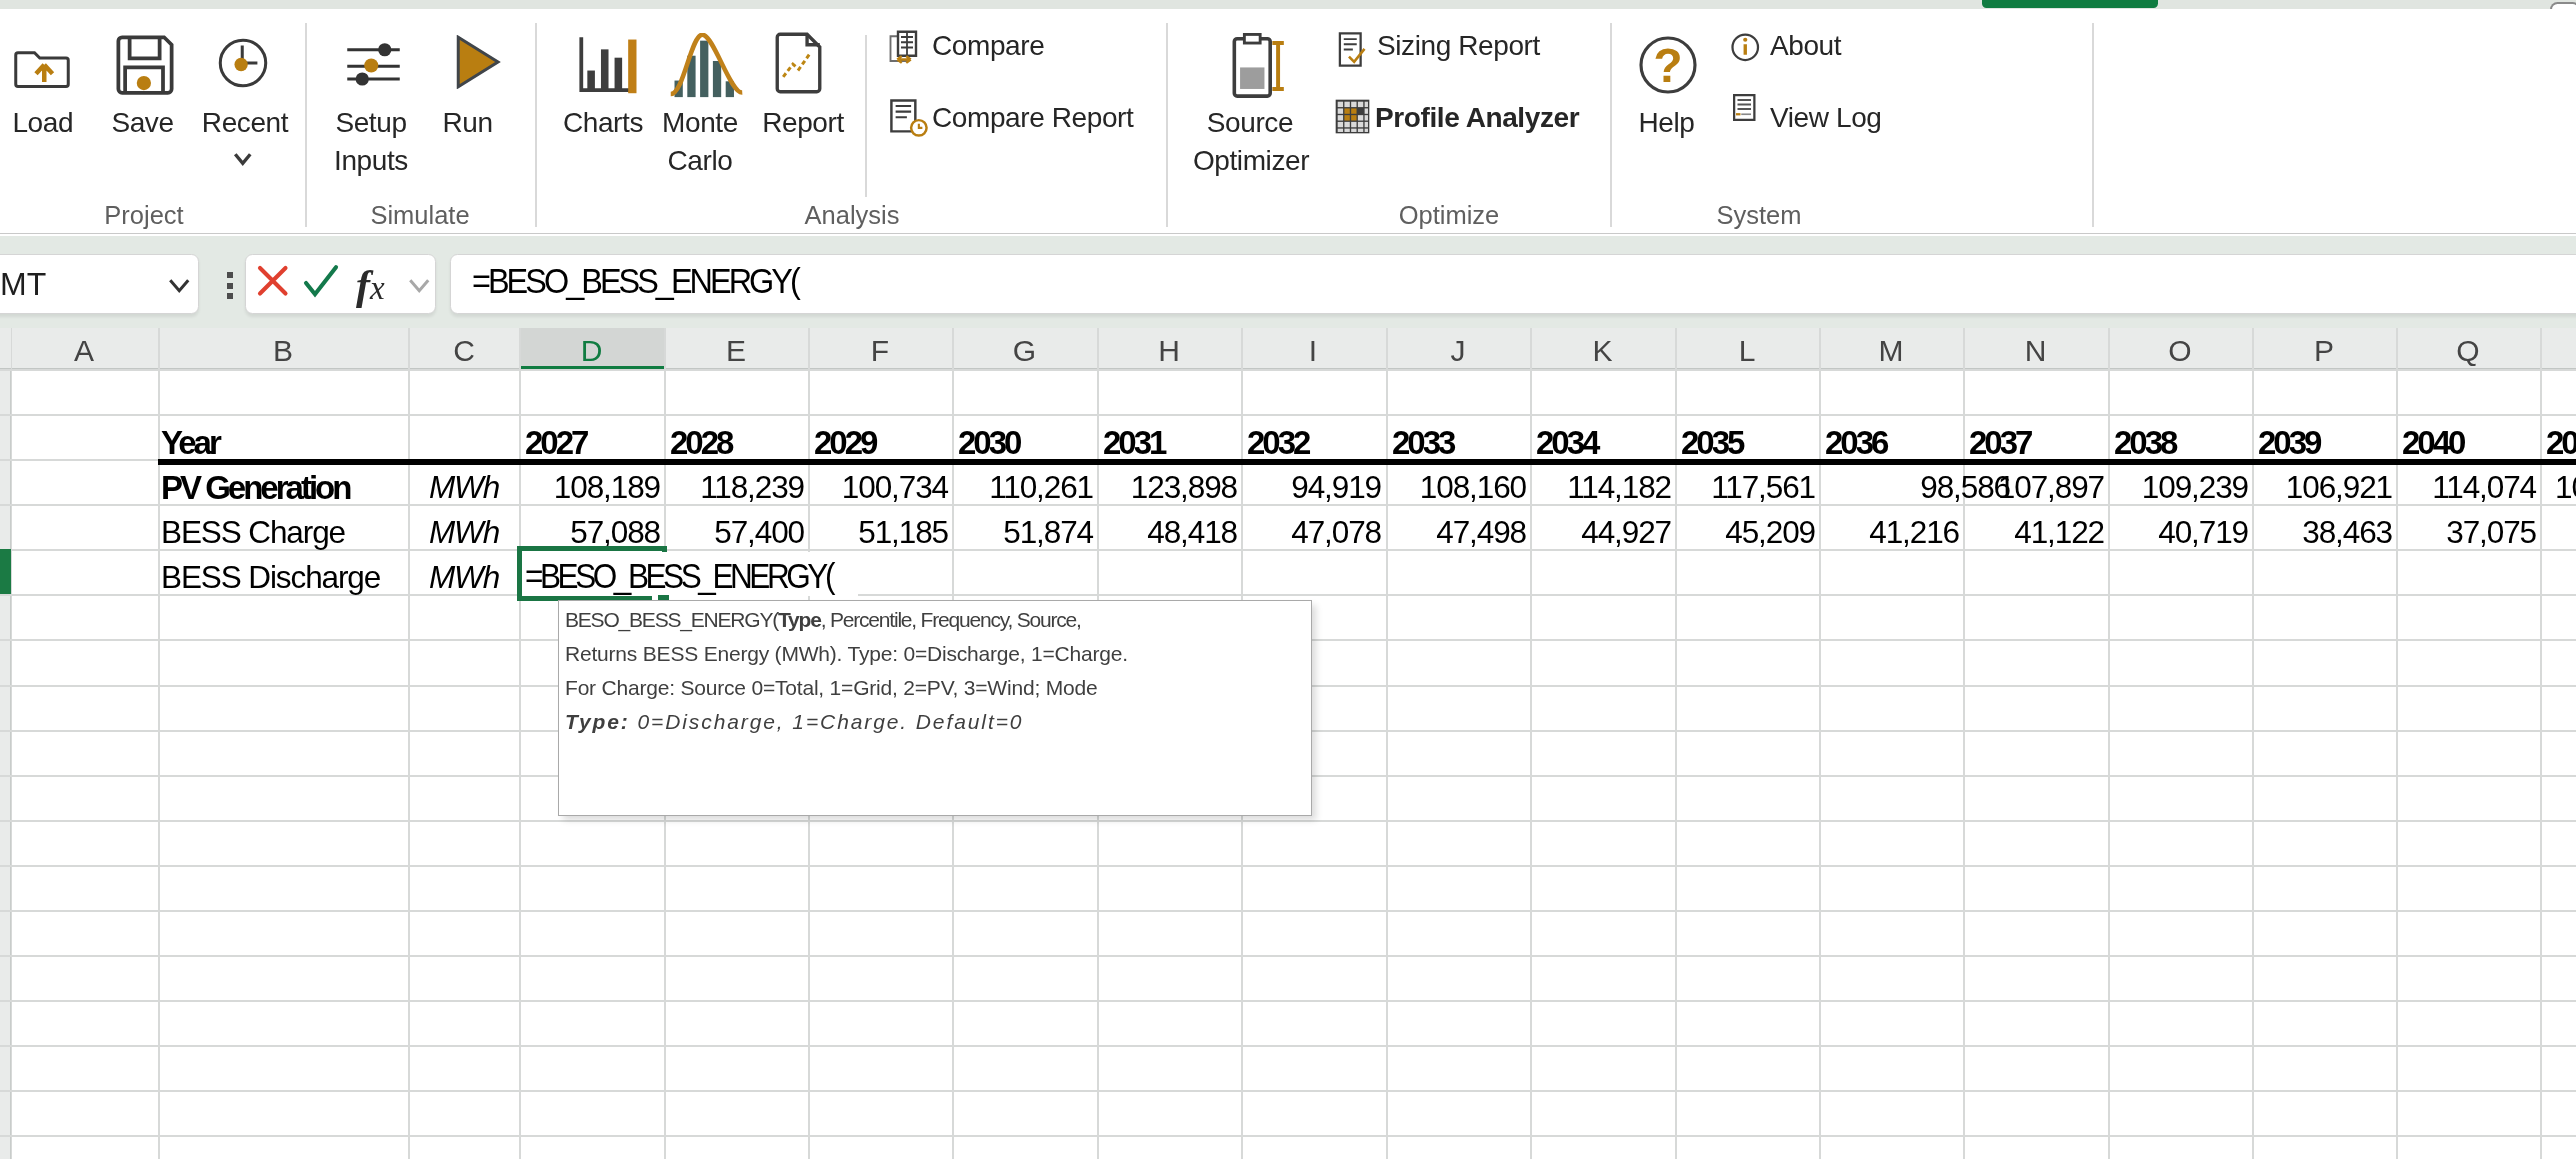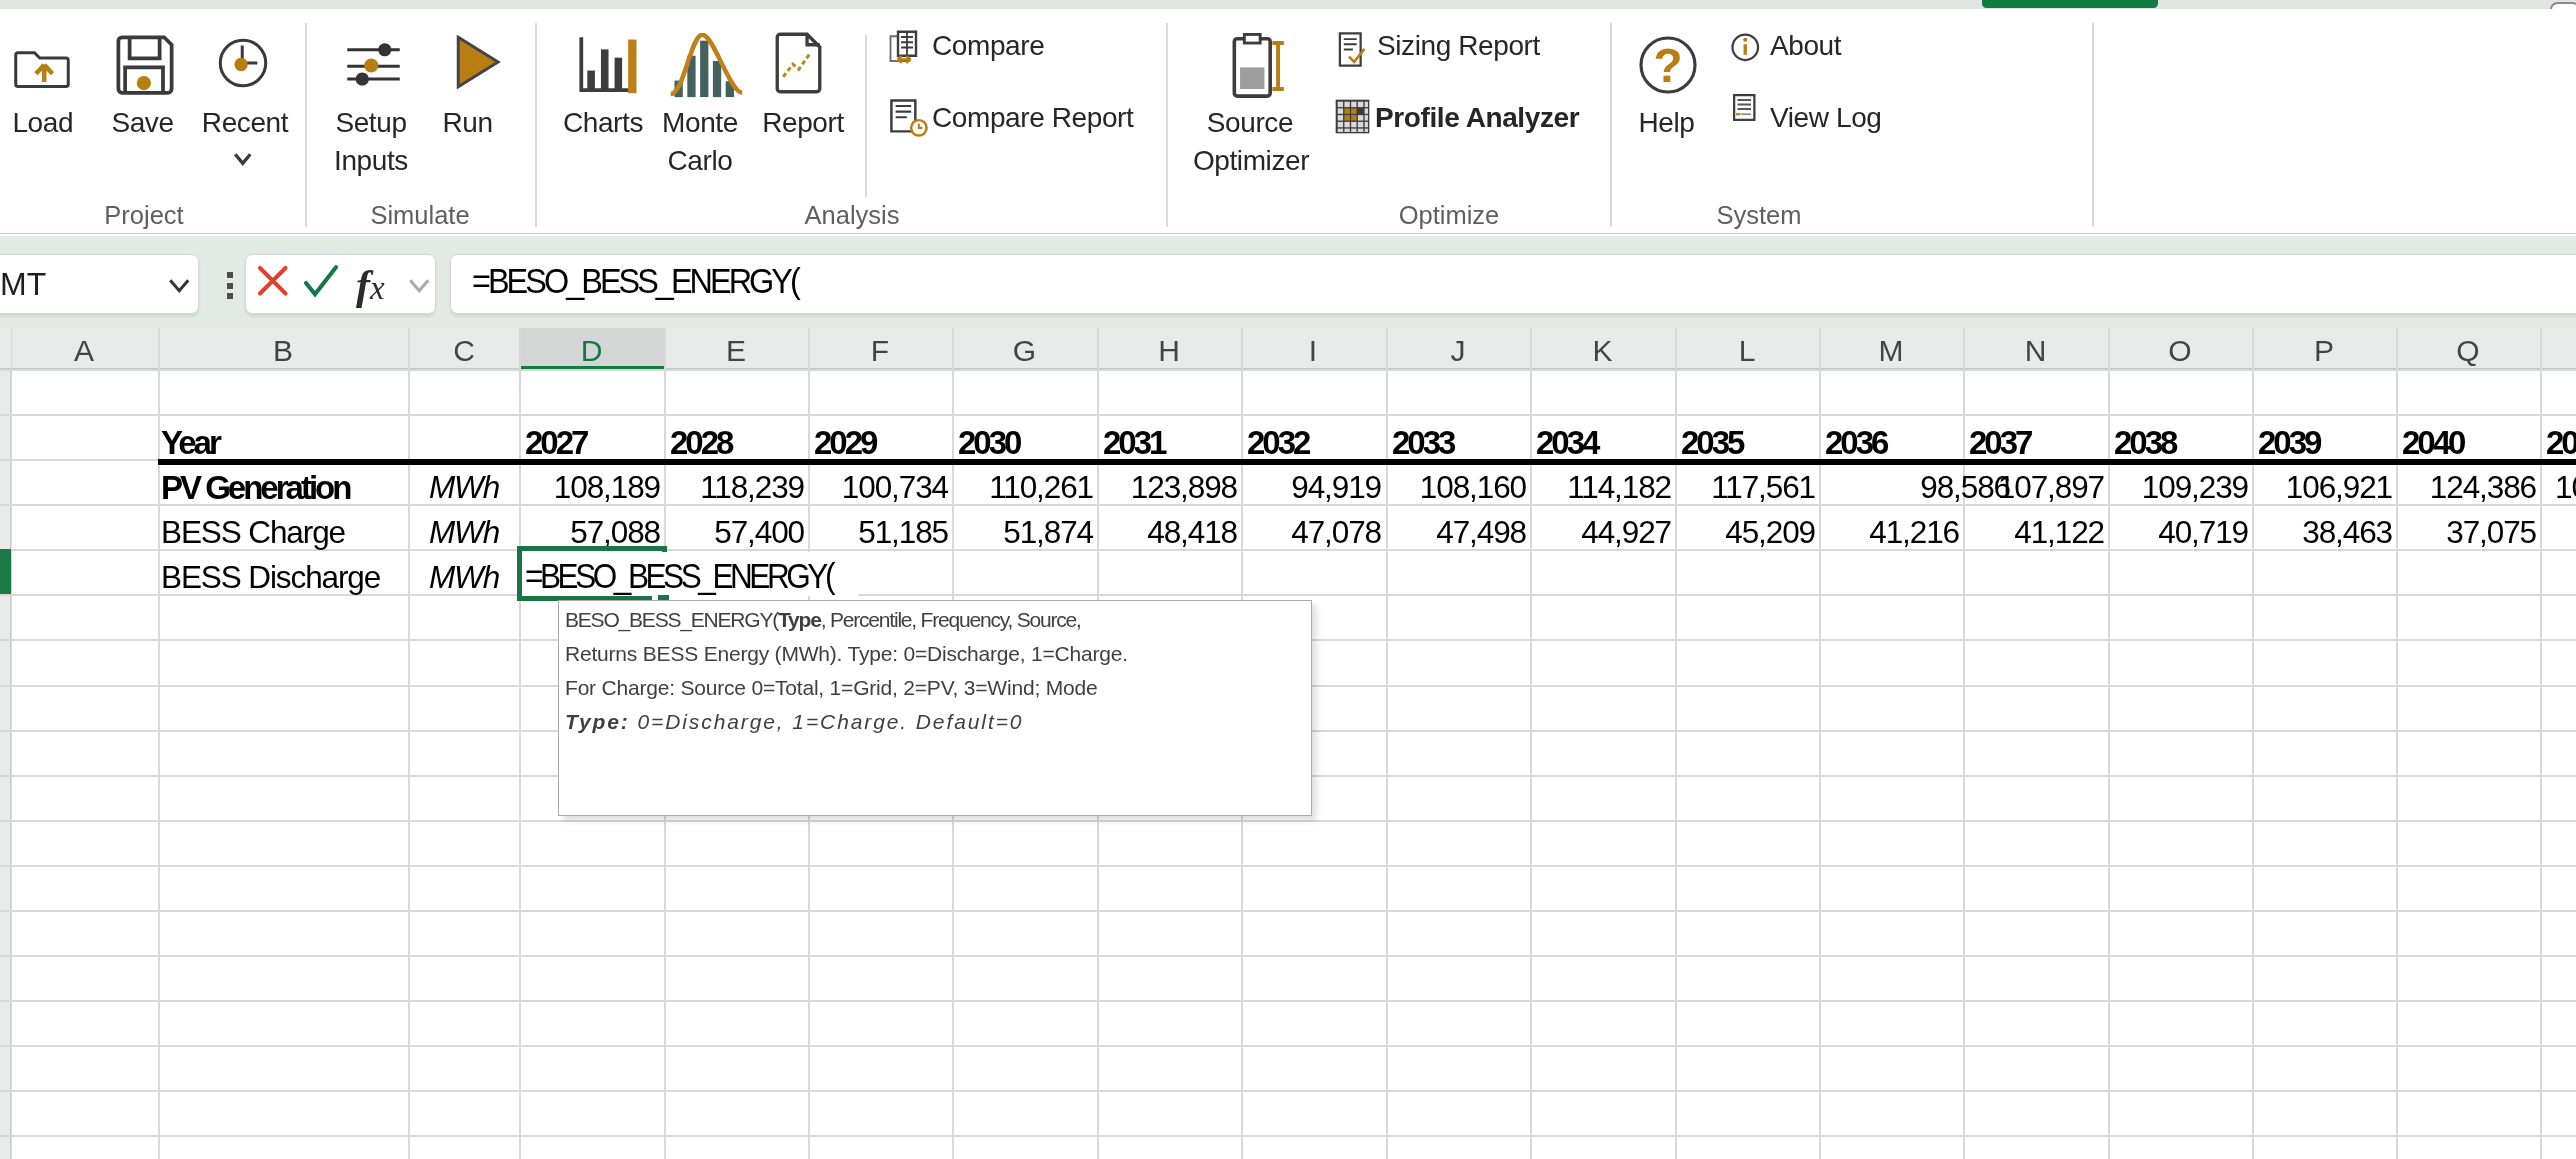--- a/index.html
+++ b/index.html
@@ -329,21 +329,21 @@
       <div class="cell bold" style="left:1969px;top:414px;">2037</div>
       <div class="cell num" style="left:1963px;top:459px;width:141px;">107,897</div>
       <div class="cell num" style="left:1963px;top:504px;width:141px;">41,122</div>
       <div class="cell bold" style="left:2114px;top:414px;">2038</div>
       <div class="cell num" style="left:2108px;top:459px;width:140px;">109,239</div>
       <div class="cell num" style="left:2108px;top:504px;width:140px;">40,719</div>
       <div class="cell bold" style="left:2258px;top:414px;">2039</div>
       <div class="cell num" style="left:2252px;top:459px;width:140px;">106,921</div>
       <div class="cell num" style="left:2252px;top:504px;width:140px;">38,463</div>
       <div class="cell bold" style="left:2402px;top:414px;">2040</div>
-      <div class="cell num" style="left:2396px;top:459px;width:140px;">124,386</div>
+      <div class="cell num" style="left:2396px;top:459px;width:140px;">114,074</div>
       <div class="cell num" style="left:2396px;top:504px;width:140px;">37,075</div>
       <div class="cell bold" style="left:2546px;top:414px;">2041</div>
       <div class="cell" style="left:2555px;top:459px;width:21px;overflow:hidden;">10</div>
     </div>
 
   <div class="abs" style="left:517px;top:546px;width:150px;height:55px;border:5.3px solid #1a7544;"></div>
 
   <div class="abs" style="left:522px;top:552px;width:336px;height:44px;background:#fff;"></div>
   <div class="cell" style="left:525px;top:547px;font-size:35px;letter-spacing:-3.8px;transform:scaleX(0.90);transform-origin:0 0;">=BESO_BESS_ENERGY(</div>
   <div class="abs" style="left:652px;top:596px;width:6.8px;height:5.3px;background:#fff;"></div>

